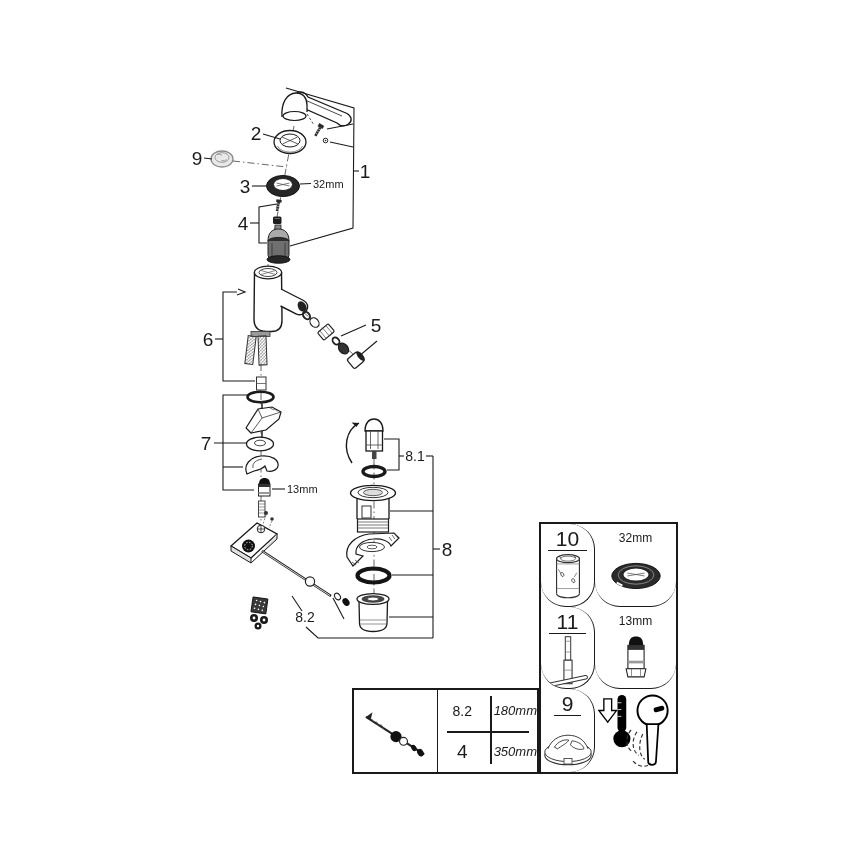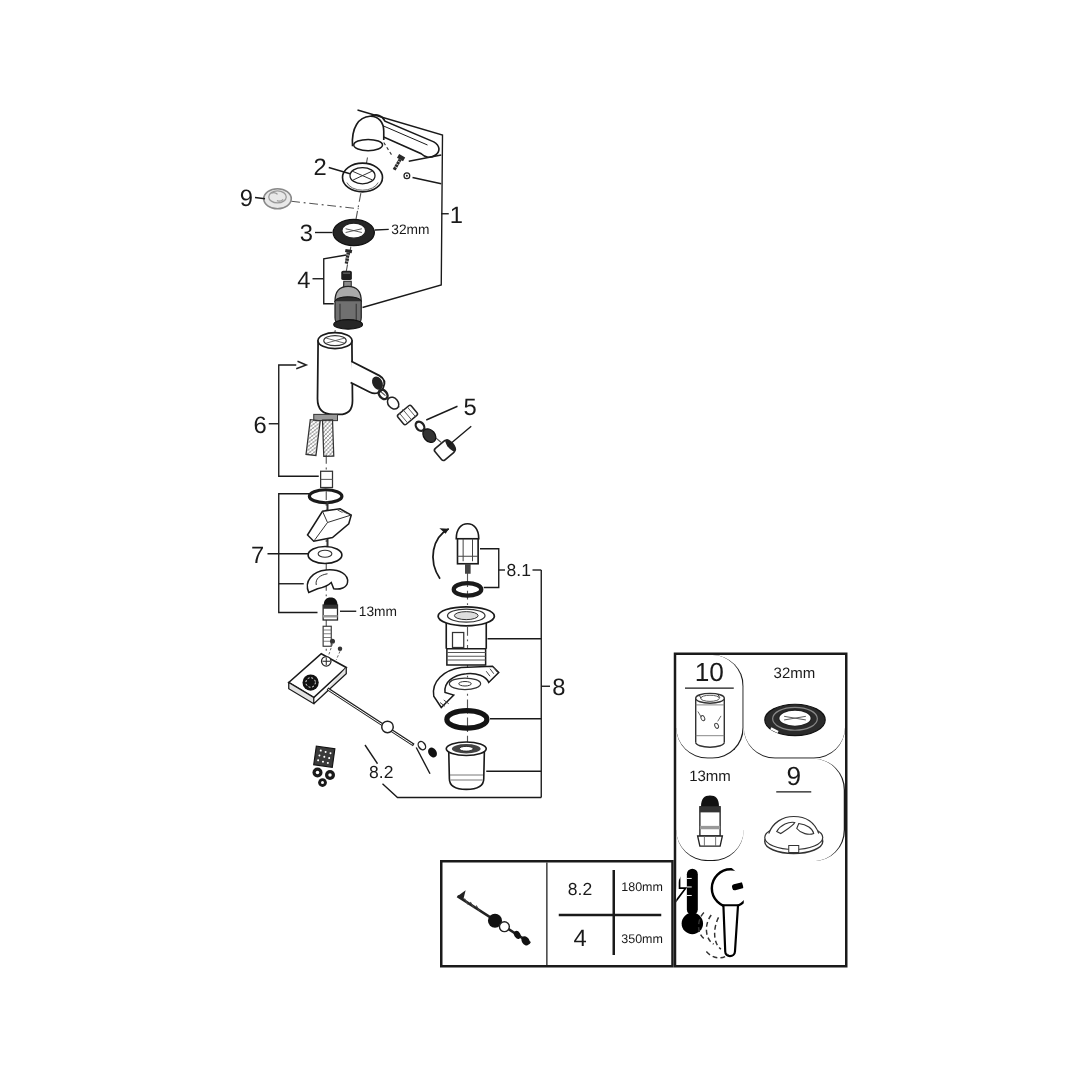--- a/index.html
+++ b/index.html
@@ -24,21 +24,21 @@
                 border:2px solid #1a1a1a;box-sizing:border-box;background:#fff;display:flex;}
   .img-cell{width:84px;border-right:1.5px solid #1a1a1a;box-sizing:border-box;
             display:flex;align-items:center;justify-content:center;}
   .size-cell{flex:1;position:relative;}
   .size-row{position:absolute;left:0;right:0;height:41px;display:flex;align-items:center;}
   .size-row.r1{top:0;}
   .size-row.r2{top:41px;}
   .size-row .ref{width:52px;text-align:center;}
   .size-row.r1 .ref{font-size:14px;}
   .size-row.r2 .ref{font-size:19px;}
-  .size-row .val{font-size:10px;padding-left:7px;}
+  .size-row .val{font-size:13px;padding-left:7px;font-style:italic;}
   .vline{position:absolute;left:52px;top:6px;bottom:8px;width:1.5px;background:#1a1a1a;}
   .hline{position:absolute;top:41px;left:9px;right:8px;height:1.5px;background:#1a1a1a;}
 </style>
 </head>
 <body>
 
 <div class="stage">
 
 <svg class="diagram" width="868" height="868" viewBox="0 0 868 868">
   <defs>
@@ -333,20 +333,34 @@
       <svg width="58" height="40" viewBox="0 0 60 40">
         <ellipse cx="30" cy="21" rx="25" ry="13" fill="#2b2b2b" stroke="#111" stroke-width="1"></ellipse>
         <ellipse cx="30" cy="20" rx="18.5" ry="9.5" fill="none" stroke="#888" stroke-width="1"></ellipse>
         <ellipse cx="30" cy="19.5" rx="13.5" ry="6.8" fill="#fff" stroke="#222" stroke-width="1.2"></ellipse>
         <path d="M21,18 L39,21 M21,21 L39,18" stroke="#555" stroke-width="0.8"></path>
         <path d="M10,28 l6,3" stroke="#fff" stroke-width="2"></path>
       </svg>
     </span>
   </div>
 
+  <div class="gcell">
+    <span class="cell-num">11</span>
+    <span class="icon-wrap">
+      <svg width="46" height="56" viewBox="0 0 50 62">
+        <rect x="22" y="3" width="6" height="26" fill="#fff" stroke="#333" stroke-width="1.1"></rect>
+        <path d="M22,8 h6 M22,20 h6" stroke="#777" stroke-width="0.8"></path>
+        <rect x="20.5" y="29" width="9" height="26" fill="#fff" stroke="#333" stroke-width="1.2"></rect>
+        <path d="M20.5,40 h9" stroke="#777" stroke-width="0.8"></path>
+        <g transform="rotate(-12 25 52)">
+          <rect x="3" y="50" width="44" height="4" rx="2" fill="#fff" stroke="#333" stroke-width="1.1"></rect>
+        </g>
+      </svg>
+    </span>
+  </div>
 
   <div class="gcell last-col">
     <span class="tool-label">13mm</span>
     <span class="icon-wrap">
       <svg width="36" height="48" viewBox="0 0 40 52">
         <path d="M12,12 C12,4.5 15,2 20,2 C25,2 28,4.5 28,12 Z" fill="#111"></path>
         <rect x="11" y="12" width="18" height="26" fill="#fff" stroke="#222" stroke-width="1.2"></rect>
         <rect x="11" y="12" width="18" height="5" fill="#333"></rect>
         <rect x="11" y="29" width="18" height="3" fill="#999"></rect>
         <path d="M9,38 L31,38 L29,47 L11,47 Z" fill="#fff" stroke="#222" stroke-width="1.2"></path>

